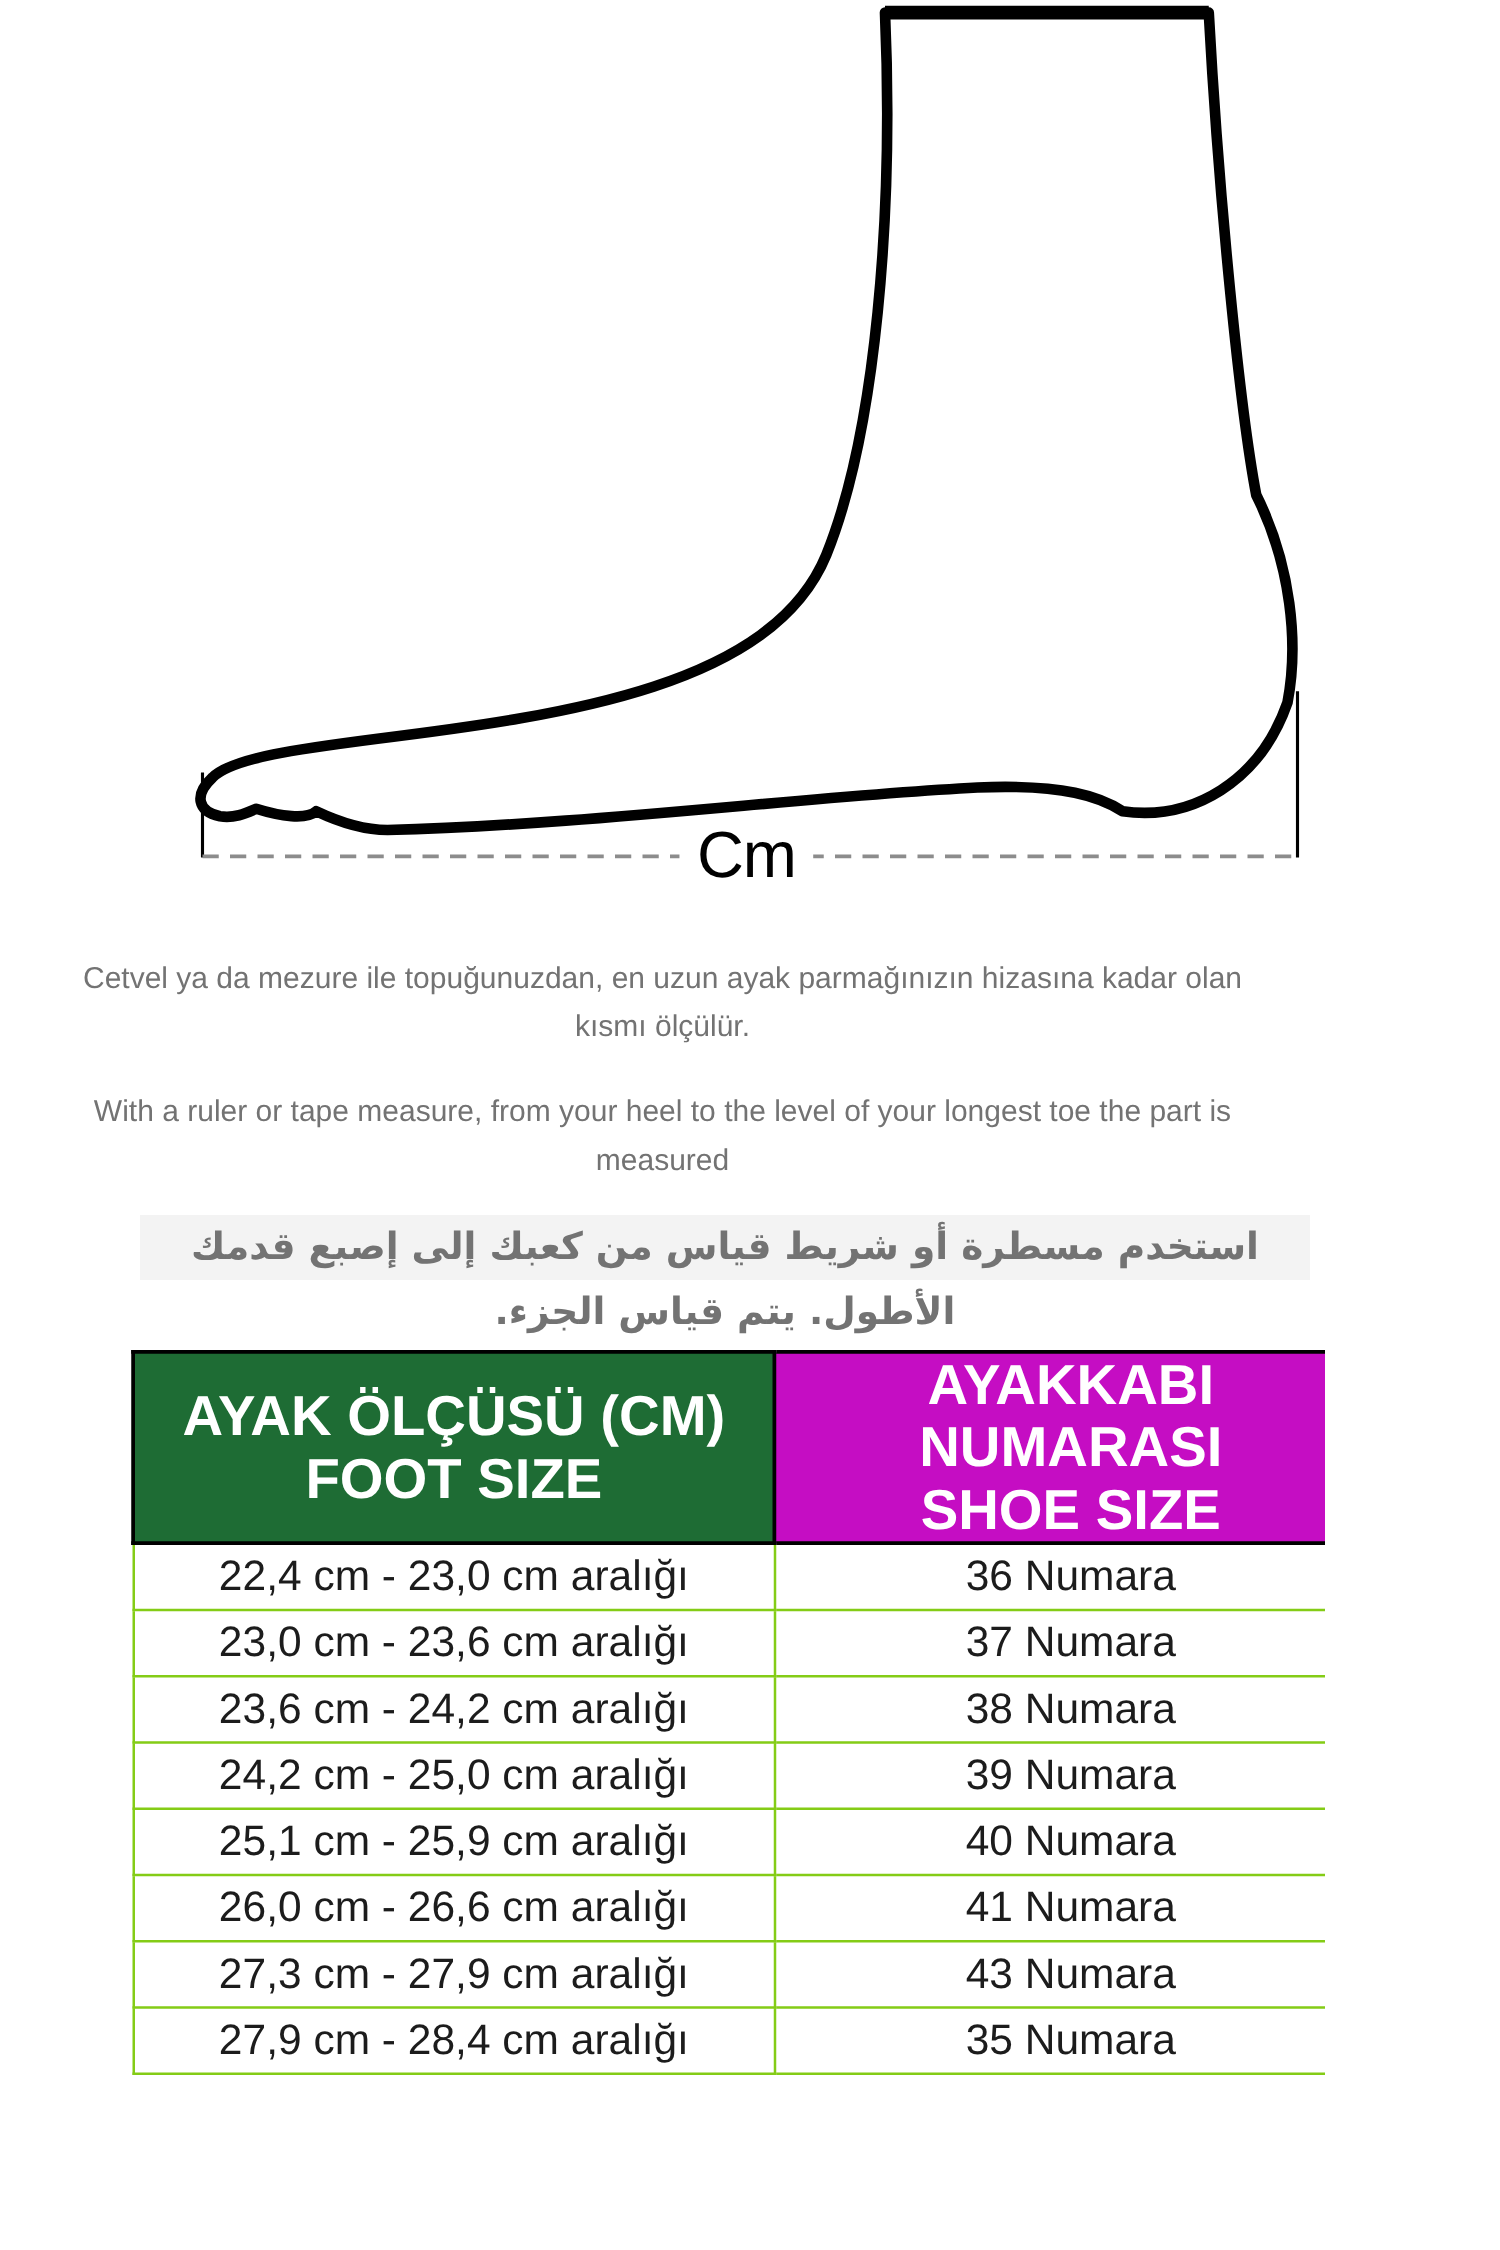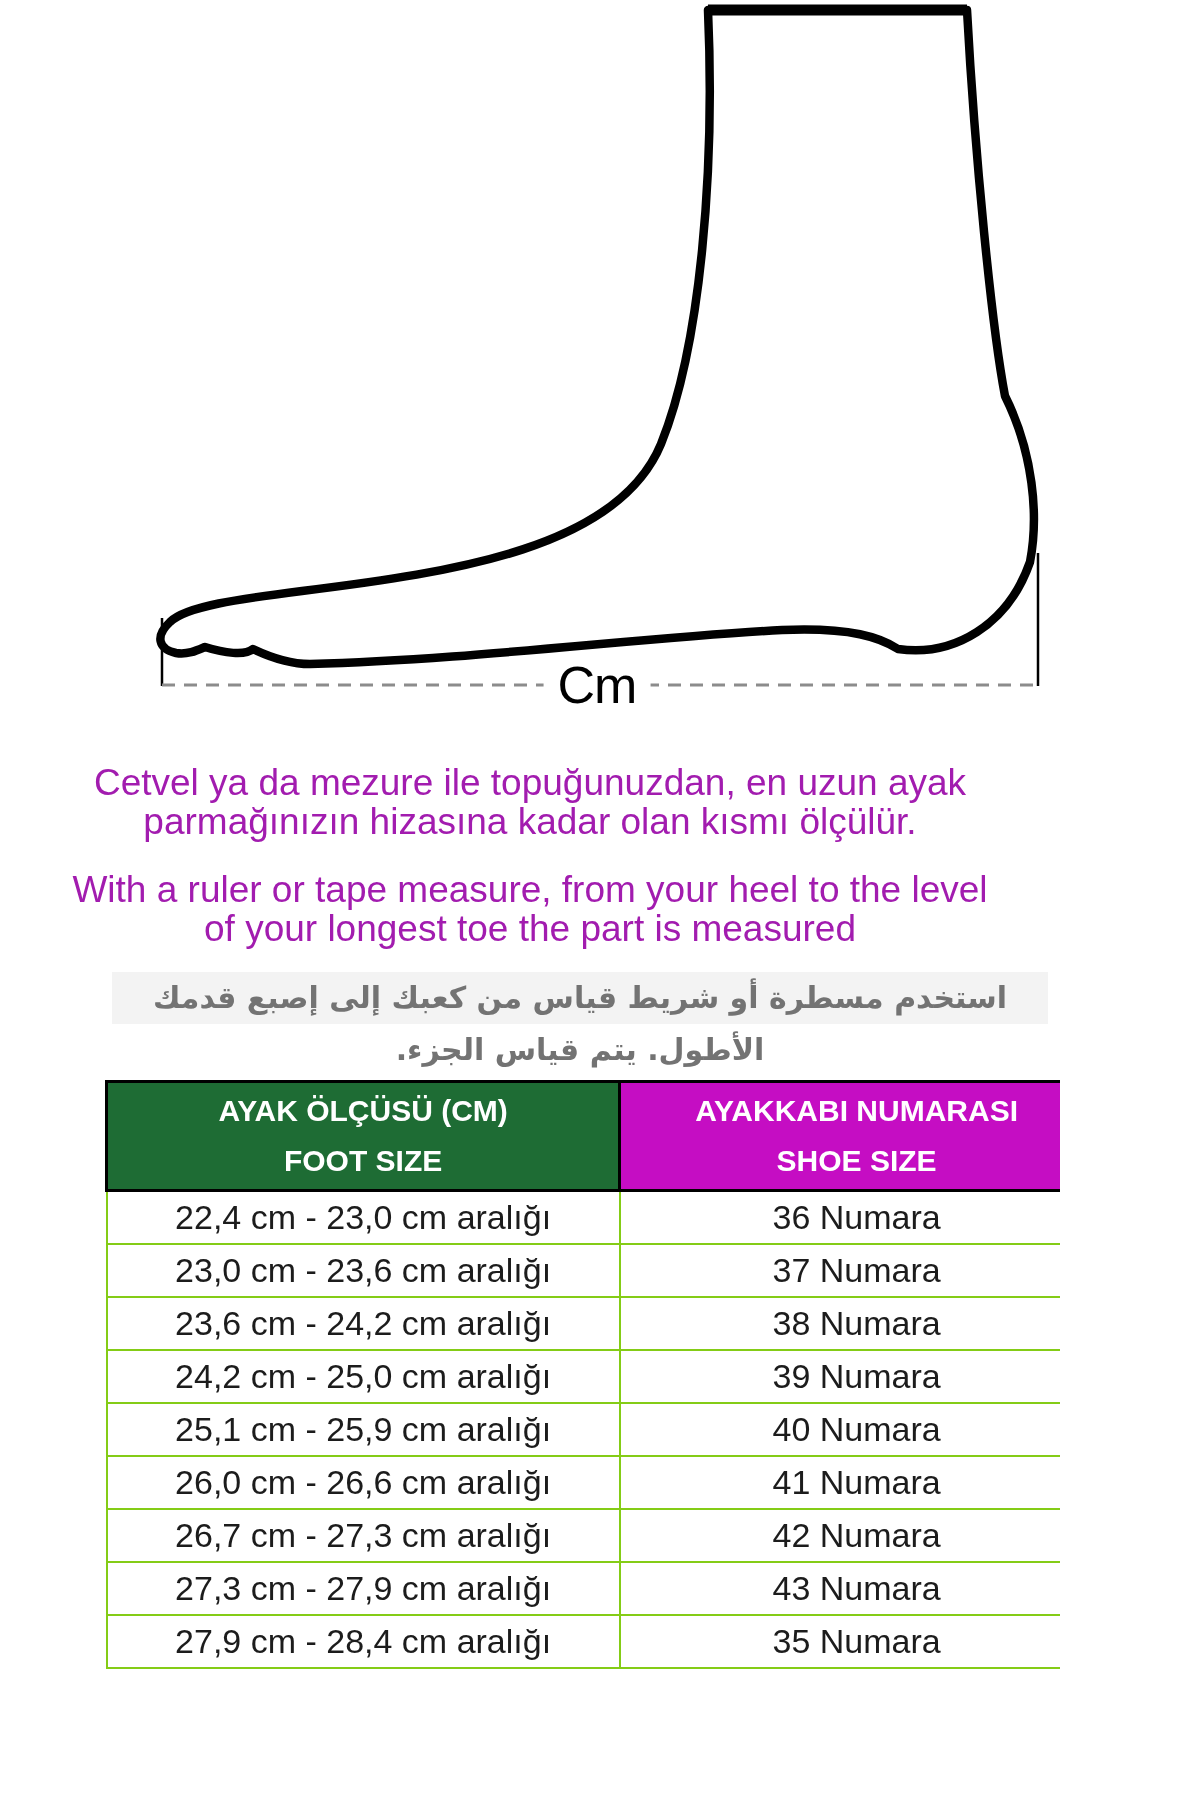--- a/index.html
+++ b/index.html
@@ -10,40 +10,40 @@
   
   .foot-figure{position:absolute;left:0;top:0;width:1200px;height:760px;}
   .cm-label{
     position:absolute;left:597px;top:686px;transform:translate(-50%,-52%);
     background:#ffffff;padding:0 14px;font-size:52px;font-weight:400;color:#000;
     font-family:"Liberation Sans",sans-serif;letter-spacing:-1px;
   }
   
   .para{
     position:absolute;left:60px;right:60px;text-align:center;
-    font-size:37px;line-height:39px;color:#a21caf;margin:0;
+    font-size:24px;line-height:39px;color:#737373;margin:0;
   }
   .para-tr{top:763px;}
   .para-en{top:870px;}
   .arabic-band{
     position:absolute;left:112px;right:12px;top:972px;height:52px;
     background:#f3f3f3;direction:rtl;text-align:center;
     font-family:"DejaVu Sans",sans-serif;font-size:30px;font-weight:bold;
     line-height:52px;color:#737373;
   }
   
   .size-table{
     position:absolute;left:105px;top:1080px;width:990px;
     border-collapse:collapse;table-layout:fixed;
   }
   .size-table col.c1{width:52%;}
   .size-table col.c2{width:48%;}
   .size-table th{
     border:3px solid #000;height:106px;padding:0;
-    color:var(--header-text,#fff);font-size:30px;line-height:50px;
+    color:var(--header-text,#fff);font-size:45px;line-height:50px;
     font-weight:bold;text-align:center;vertical-align:middle;
   }
   .size-table th.foot-h{background:var(--foot-header-bg,#1e6c34);}
   .size-table th.shoe-h{background:var(--shoe-header-bg,#c50dc3);}
   .size-table td{
     border:2px solid #84cc16;height:51px;padding:0;
     font-size:34px;color:#1c1c1c;text-align:center;vertical-align:middle;
     background:#fff;
   }
 </style>
@@ -116,24 +116,20 @@
       </tr>
       <tr>
         <td>25,1 cm - 25,9 cm aralığı</td>
         <td>40 Numara</td>
       </tr>
       <tr>
         <td>26,0 cm - 26,6 cm aralığı</td>
         <td>41 Numara</td>
       </tr>
       <tr>
-        <td>26,7 cm - 27,3 cm aralığı</td>
-        <td>42 Numara</td>
-      </tr>
-      <tr>
         <td>27,3 cm - 27,9 cm aralığı</td>
         <td>43 Numara</td>
       </tr>
       <tr>
         <td>27,9 cm - 28,4 cm aralığı</td>
         <td>35 Numara</td>
       </tr>
     </tbody>
   </table>
 

